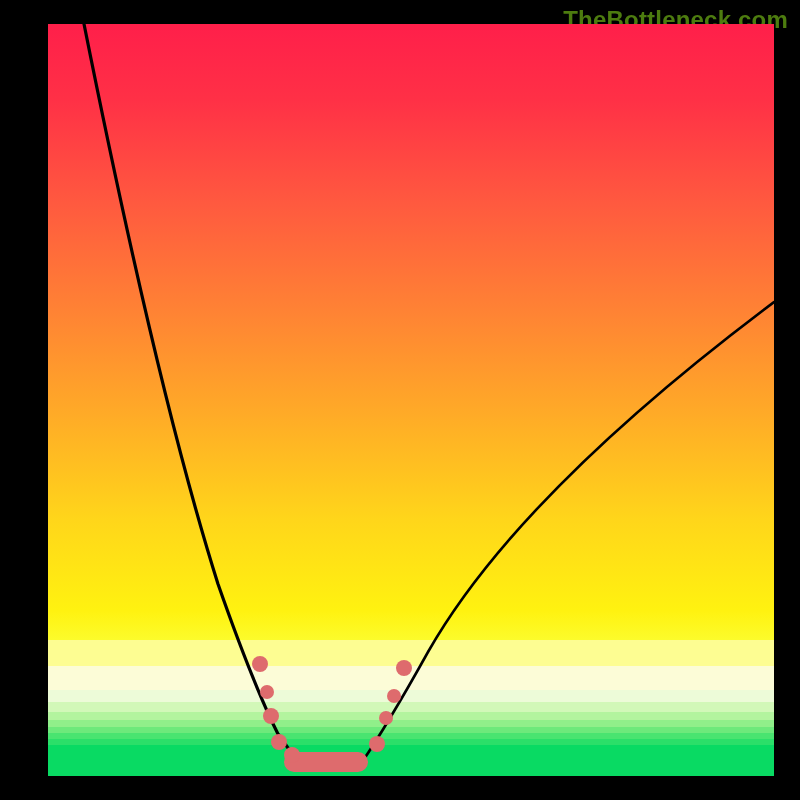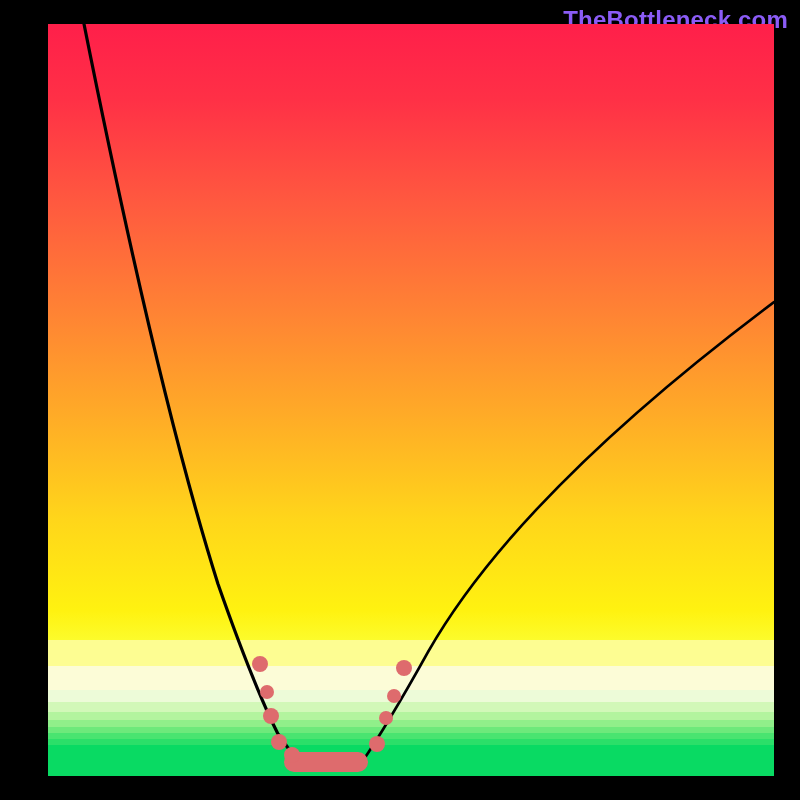--- a/index.html
+++ b/index.html
@@ -1,17 +1,17 @@
 <!DOCTYPE html>
 <html><head>
 <meta charset="utf-8">
 <style>
   html,body{margin:0;padding:0;width:800px;height:800px;overflow:hidden;background:#000;}
   .stage{position:absolute;left:0;top:0;width:800px;height:800px;background:#000;}
-  .watermark{position:absolute;top:6px;right:12px;font:700 24px Arial,Helvetica,sans-serif;color:#8b5cf6;letter-spacing:0.2px;}
+  .watermark{position:absolute;top:6px;right:12px;font:700 24px Arial,Helvetica,sans-serif;color:#4d7c0f;letter-spacing:0.2px;}
   .plot{position:absolute;left:48px;top:24px;width:726px;height:752px;overflow:hidden;}
   .grad{position:absolute;left:0;top:0;width:726px;height:752px;}
   svg.curves{position:absolute;left:0;top:0;width:726px;height:752px;}
   .band{position:absolute;left:0;width:726px;}
   .dot{position:absolute;width:16px;height:16px;border-radius:50%;background:#de6b6d;transform:translate(-50%,-50%);}
   .mdot{width:14px;height:14px;}
   .segbar{position:absolute;height:20px;background:#de6b6d;border-radius:10px;}
 </style>
 </head>
 <body>

